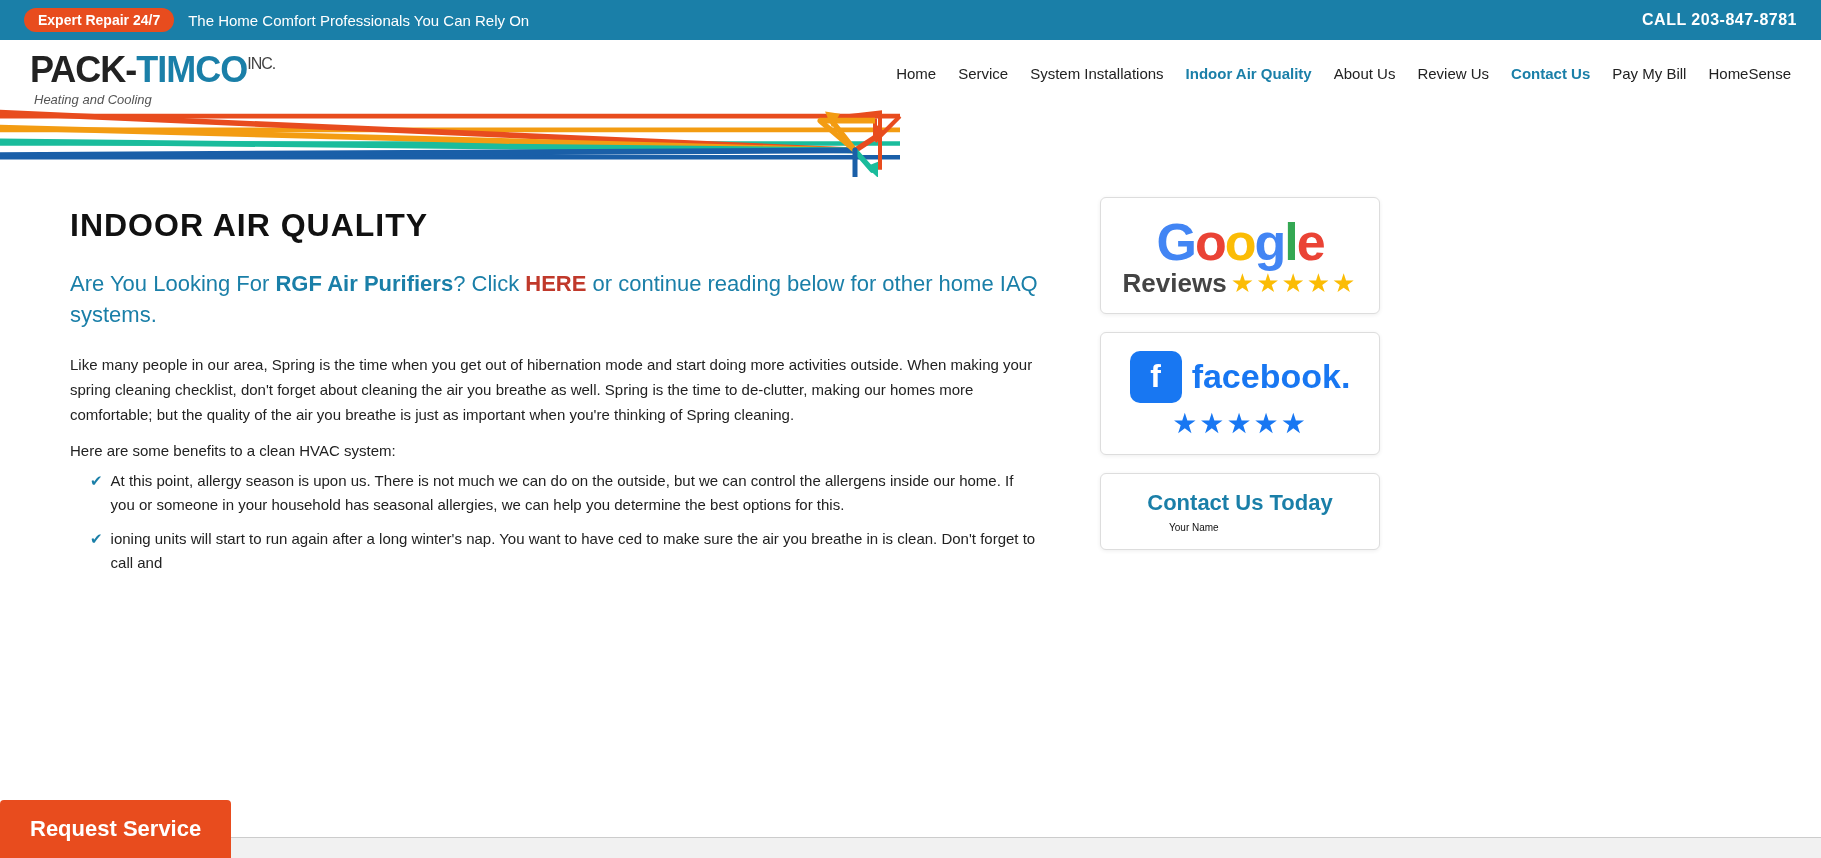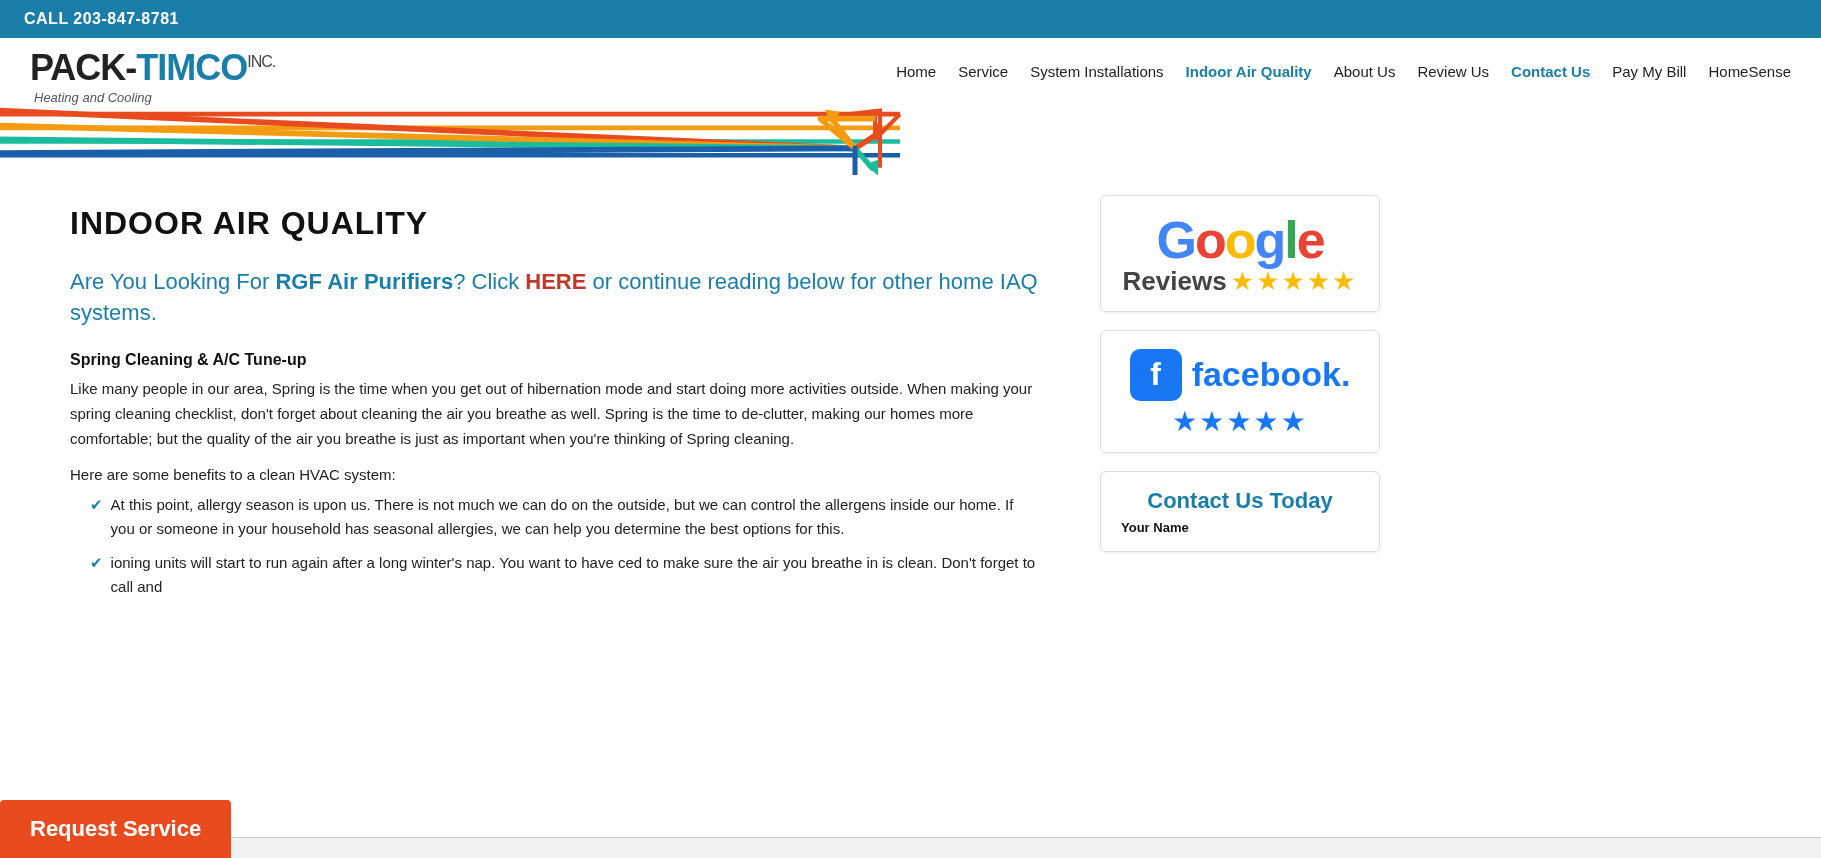--- a/index.html
+++ b/index.html
@@ -170,21 +170,21 @@
     .contact-box {
       background: #fff;
       border: 1px solid #ddd;
       border-radius: 6px;
       padding: 16px 20px 16px 20px;
       width: 100%;
       box-shadow: 0 1px 4px rgba(0,0,0,0.07);
     }
     .contact-today { font-size: 22px; font-weight: 700; color: #1a7fa8; text-align: center; margin-bottom: 6px; }
     .emergency-text { font-size: 14px; color: #e84c1e; font-weight: 600; text-align: center; line-height: 1.5; margin-bottom: 12px; }
-    .your-name-label { font-size: 13px; font-weight: bold; color: #111; }
+    .your-name-label { font-size: 10px; font-weight: normal; color: #111; margin-left: 48px; }
 
     
     .request-btn {
       position: fixed;
       bottom: 0;
       left: 0;
       background: #e84c1e;
       color: #fff;
       font-size: 22px;
       font-weight: 900;
@@ -218,20 +218,24 @@
       width: 100%;
       overflow: hidden;
       height: 70px;
       position: relative;
     }
   </style>
 </head>
 <body>
 
 <div class="top-bar">
+  <div class="top-bar-left">
+    <span class="expert-badge">Expert Repair 24/7</span>
+    <span class="top-bar-tagline">The Home Comfort Professionals You Can Rely On</span>
+  </div>
   <span class="top-bar-phone">CALL 203-847-8781</span>
 </div>
 
 <div class="site-header">
   <div class="logo-area">
     <div class="logo-text">
       <span>PACK-</span><span class="timco">TIMCO</span><span class="inc">INC.</span>
     </div>
     <div class="logo-subtitle">Heating and Cooling</div>
   </div>
@@ -288,21 +292,20 @@
 
 <div class="main-layout">
 
   <div class="content-area">
     <h1 class="page-title">INDOOR AIR QUALITY</h1>
 
     <p class="intro-link">
       <span>Are You Looking For </span><strong>RGF Air Purifiers</strong><span>? Click </span><a href="#" class="here">HERE</a><span> or continue reading below for other home IAQ systems.</span>
     </p>
 
-    <h2 class="section-heading">Spring Cleaning &amp; A/C Tune-up</h2>
     <p class="body-text">Like many people in our area, Spring is the time when you get out of hibernation mode and start doing more activities outside.  When making your spring cleaning checklist, don't forget about cleaning the air you breathe as well. Spring is the time to de-clutter, making our homes more comfortable; but the quality of the air you breathe is just as important when you're thinking of Spring cleaning.</p>
 
     <p class="benefits-label">Here are some benefits to a clean HVAC system:</p>
 
     <div class="benefit-item">
       <span class="check">✔</span>
       <span>At this point, allergy season is upon us. There is not much we can do on the outside, but we can control the allergens inside our home. If you or someone in your household has seasonal allergies, we can help you determine the best options for this.</span>
     </div>
     <div class="benefit-item">
       <span class="check">✔</span>

